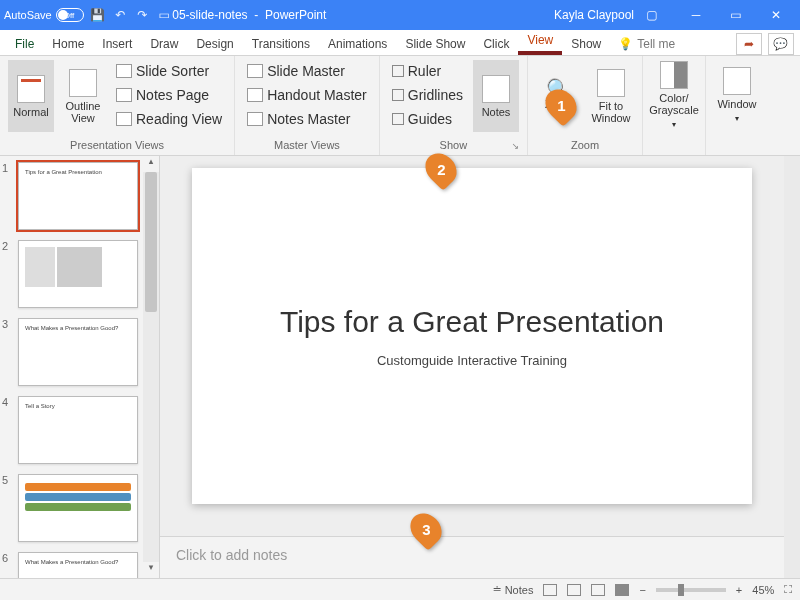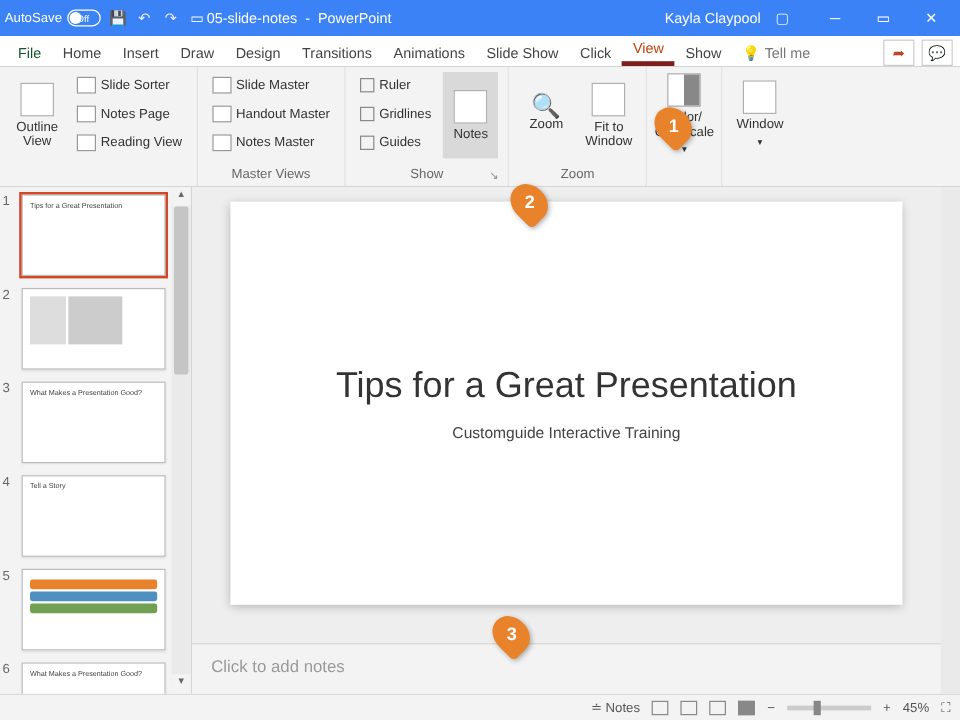--- a/index.html
+++ b/index.html
@@ -30,21 +30,21 @@
 
 .ribbon { height: 100px; background: #f3f3f3; border-bottom: 1px solid #d4d4d4; display: flex; }
 .group { border-right: 1px solid #e1e1e1; padding: 4px 8px 2px 8px; display: flex; flex-direction: column; }
 .group-body { flex: 1; display: flex; align-items: flex-start; gap: 6px; }
 .group-label { text-align: center; font-size: 11px; color: #666; padding: 2px 0; position: relative; }
 .launcher { position: absolute; right: 0; bottom: 2px; font-size: 9px; color: #888; }
 .bigbtn { display: flex; flex-direction: column; align-items: center; justify-content: center; width: 46px; height: 72px; text-align: center; font-size: 11px; line-height: 12px; gap: 3px; }
 .bigbtn.selected { background: #d9d9d9; }
 .bigicon { width: 28px; height: 28px; border: 1px solid #b0b0b0; background: #fff; }
 .bigicon.lined::before { content:""; display:block; margin:3px; height:3px; background:#d05030; }
-.smallstack { display: flex; flex-direction: column; gap: 2px; font-size: 11px; }
+.smallstack { display: flex; flex-direction: column; gap: 2px; font-size: 14px; }
 .smallitem { display: flex; align-items: center; gap: 4px; height: 22px; padding: 0 4px; }
 .smallicon { width: 16px; height: 14px; border: 1px solid #999; background: #fff; display: inline-block; }
 .chk { width: 12px; height: 12px; border: 1px solid #888; display: inline-block; }
 .notesbtn { background: #d9d9d9; }
 
 
 .workarea { display: flex; height: 422px; background: #eee; }
 .thumbpanel { width: 160px; background: #f3f3f3; border-right: 1px solid #d4d4d4; display: flex; }
 .thumbs { flex: 1; padding: 6px 2px; overflow: hidden; }
 .thumbrow { display: flex; gap: 4px; margin-bottom: 10px; }
@@ -127,39 +127,44 @@
     <span>Tell me</span>
   </div>
   <div class="spacer"></div>
   <div class="tabicon">➦</div>
   <div class="tabicon">💬</div>
 </div>
 
 <div class="ribbon">
   <div class="group">
     <div class="group-body">
+      <div class="bigbtn selected">
+        <div class="bigicon lined"></div>
+        <span>Normal</span>
+      </div>
       <div class="bigbtn">
         <div class="bigicon"></div>
         <span>Outline View</span>
       </div>
       <div class="smallstack">
         <div class="smallitem">
             <span class="smallicon"></span>
             <span>Slide Sorter</span>
           </div>
         <div class="smallitem">
             <span class="smallicon"></span>
             <span>Notes Page</span>
           </div>
         <div class="smallitem">
             <span class="smallicon"></span>
             <span>Reading View</span>
           </div>
       </div>
     </div>
+    <div class="group-label">Presentation Views</div>
   </div>
 
   <div class="group">
     <div class="group-body">
       <div class="smallstack">
         <div class="smallitem">
             <span class="smallicon"></span>
             <span>Slide Master</span>
           </div>
         <div class="smallitem">

